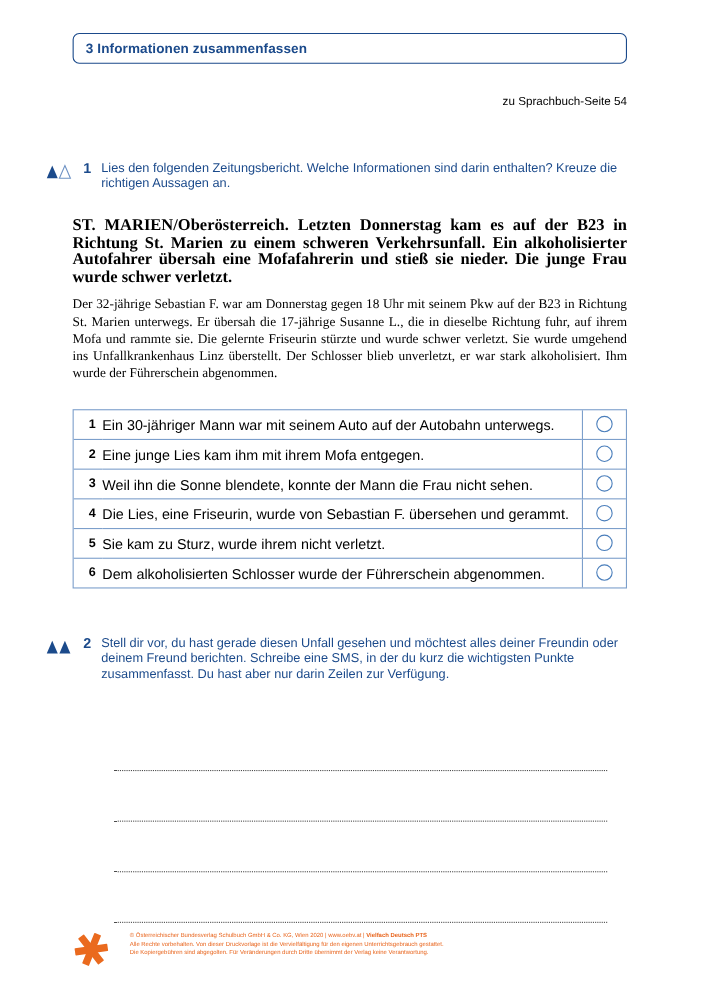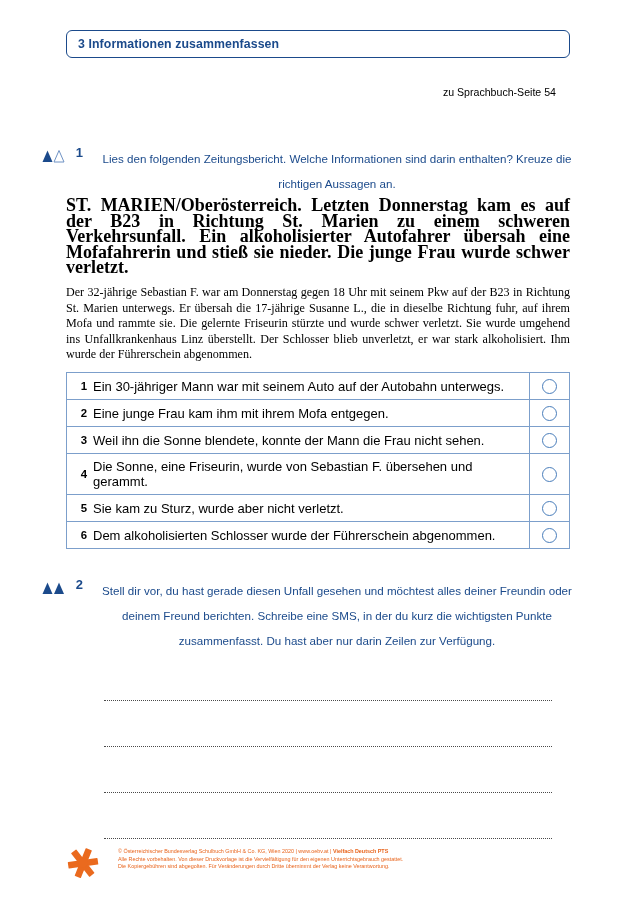--- a/index.html
+++ b/index.html
@@ -42,21 +42,21 @@
   .chapter-bar-text {
     font-size: 12.3px;
     font-weight: bold;
     color: #1b4a8b;
     letter-spacing: 0.1px;
   }
 
   
   .book-ref {
     position: absolute;
-    right: 84px;
+    right: 70px;
     top: 86px;
     font-size: 10.6px;
     color: #000;
     text-align: center;
   }
 
   
   .main-title {
     position: absolute;
     left: 66px;
@@ -87,43 +87,42 @@
     font-weight: bold;
     color: #1b4a8b;
     width: 17px;
     flex: 0 0 17px;
     text-align: right;
     margin-right: 9px;
     margin-top: -1px;
   }
   .task-text {
     font-size: 11.6px;
-    line-height: 25px;
+    line-height: 14px;
     color: #1b4a8b;
     flex: 1 1 auto;
-    text-align: center;
   }
 
   
   .article {
     position: absolute;
     left: 66px;
     top: 198px;
     width: 504px;
     font-family: "Liberation Serif", serif;
     color: #000;
   }
   .article-headline {
     font-size: 13.4px;
     font-weight: bold;
     margin-bottom: 12px;
     letter-spacing: 0.05px;
   }
   .article-lead {
-    font-size: 18px;
+    font-size: 15px;
     font-weight: bold;
     line-height: 15.6px;
     text-align: justify;
     margin-bottom: 9px;
   }
   .article-body {
     font-size: 12.1px;
     line-height: 15.6px;
     text-align: justify;
   }
@@ -245,42 +244,42 @@
       <tbody>
         <tr>
           <td class="st-num">1</td>
           <td class="st-text">Ein 30-jähriger Mann war mit seinem Auto auf der Autobahn unterwegs.</td>
           <td class="st-box">
             <span class="circle"></span>
           </td>
         </tr>
         <tr>
           <td class="st-num">2</td>
-          <td class="st-text">Eine junge Frau kam ihm mit ihrem Mofa entgegen.</td>
+          <td class="st-text">Eine junge Lies kam ihm mit ihrem Mofa entgegen.</td>
           <td class="st-box">
             <span class="circle"></span>
           </td>
         </tr>
         <tr>
           <td class="st-num">3</td>
           <td class="st-text">Weil ihn die Sonne blendete, konnte der Mann die Frau nicht sehen.</td>
           <td class="st-box">
             <span class="circle"></span>
           </td>
         </tr>
         <tr>
           <td class="st-num">4</td>
-          <td class="st-text">Die Sonne, eine Friseurin, wurde von Sebastian F. übersehen und gerammt.</td>
+          <td class="st-text">Die Lies, eine Friseurin, wurde von Sebastian F. übersehen und gerammt.</td>
           <td class="st-box">
             <span class="circle"></span>
           </td>
         </tr>
         <tr>
           <td class="st-num">5</td>
-          <td class="st-text">Sie kam zu Sturz, wurde aber nicht verletzt.</td>
+          <td class="st-text">Sie kam zu Sturz, wurde ihrem nicht verletzt.</td>
           <td class="st-box">
             <span class="circle"></span>
           </td>
         </tr>
         <tr>
           <td class="st-num">6</td>
           <td class="st-text">Dem alkoholisierten Schlosser wurde der Führerschein abgenommen.</td>
           <td class="st-box">
             <span class="circle"></span>
           </td>

